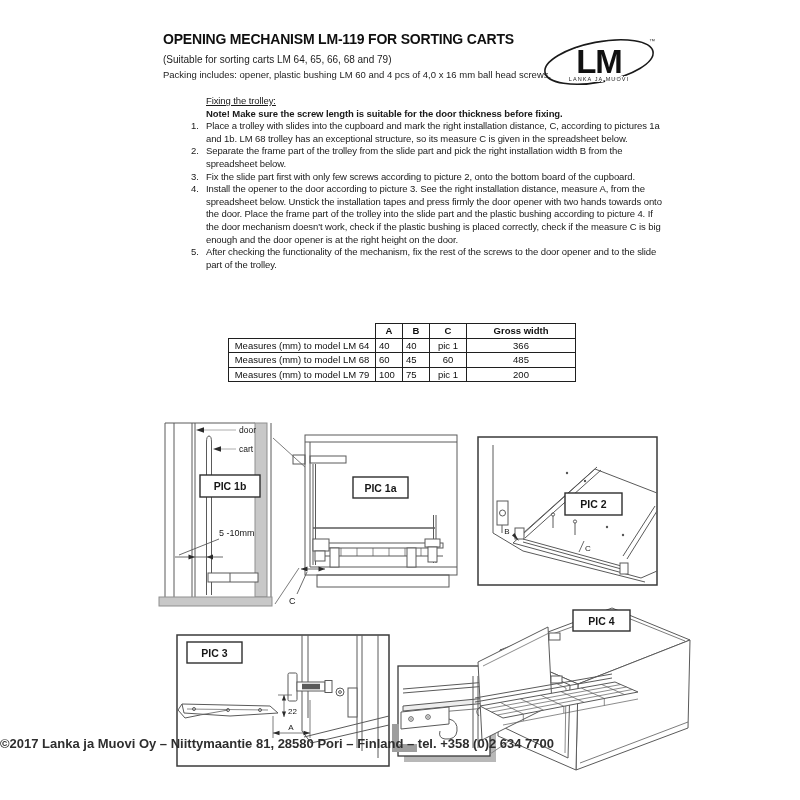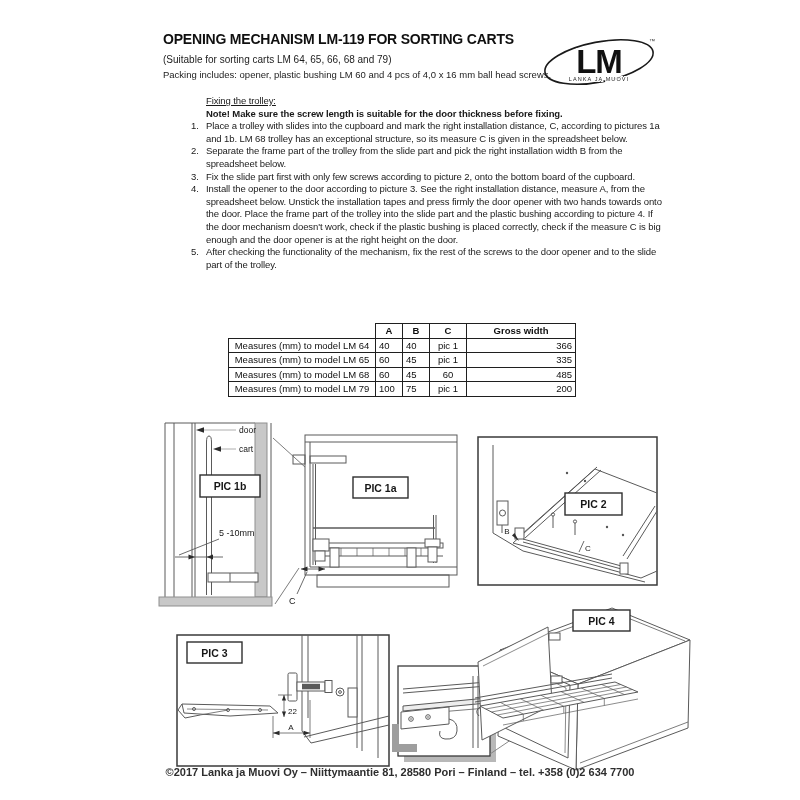--- a/index.html
+++ b/index.html
@@ -20,22 +20,22 @@
   .step-text{flex:1;}
   table.measures{position:absolute;left:228px;top:323px;border-collapse:collapse;
                  font-size:9.5px;color:#0f0f0f;}
   table.measures td,table.measures th{border:1.3px solid #1f1f1f;height:13.5px;
                  padding:0 3px;white-space:nowrap;}
   table.measures th{font-weight:bold;text-align:center;}
   table.measures th.blank{border:none;}
   td.c-label{width:140px;text-align:center;}
   td.c-a,td.c-b{width:20px;text-align:left;}
   td.c-c{width:30px;text-align:center;}
-  td.c-g{width:102px;text-align:right;margin-top:24px;}
-  .footer{left:0;top:766px;width:100%;text-align:center;font-size:11px;
+  td.c-g{width:102px;text-align:center;margin-top:24px;}
+  .footer{left:0;top:736px;width:100%;text-align:left;font-size:13px;
           font-weight:bold;color:#2e2e2e;}
   svg text{font-family:"Liberation Sans",sans-serif;fill:#161616;font-size:8.5px;}
   svg text.box{font-weight:bold;font-size:10.5px;text-anchor:middle;}
   svg text.dim{font-size:9px;}
   svg text.dims{font-size:8px;text-anchor:middle;}
   .labelbox{fill:#fff;stroke:#2e2e2e;stroke-width:1.4px;}
   svg .lm{font-weight:bold;font-size:33px;text-anchor:middle;letter-spacing:-1px;fill:#111;}
   svg .lm-sub{font-size:5.5px;text-anchor:middle;letter-spacing:1.1px;fill:#222;}
   svg .lm-tm{font-size:6px;fill:#333;}
 </style>
@@ -92,27 +92,20 @@
       <th>B</th>
       <th>C</th>
       <th>Gross width</th>
     </tr>
     <tr>
       <td class="c-label">Measures (mm) to model LM 64</td>
       <td class="c-a">40</td>
       <td class="c-b">40</td>
       <td class="c-c">pic 1</td>
       <td class="c-g">366</td>
-    </tr>
-    <tr>
-      <td class="c-label">Measures (mm) to model LM 65</td>
-      <td class="c-a">60</td>
-      <td class="c-b">45</td>
-      <td class="c-c">pic 1</td>
-      <td class="c-g">335</td>
     </tr>
     <tr>
       <td class="c-label">Measures (mm) to model LM 68</td>
       <td class="c-a">60</td>
       <td class="c-b">45</td>
       <td class="c-c">60</td>
       <td class="c-g">485</td>
     </tr>
     <tr>
       <td class="c-label">Measures (mm) to model LM 79</td>

